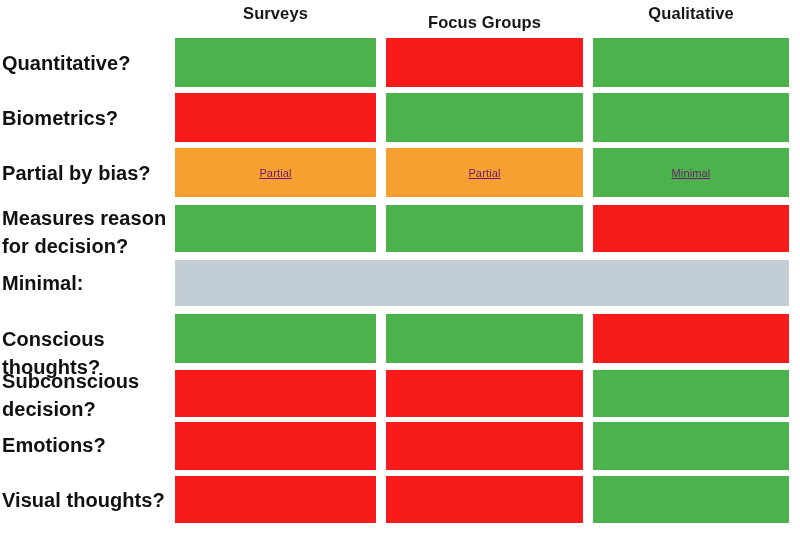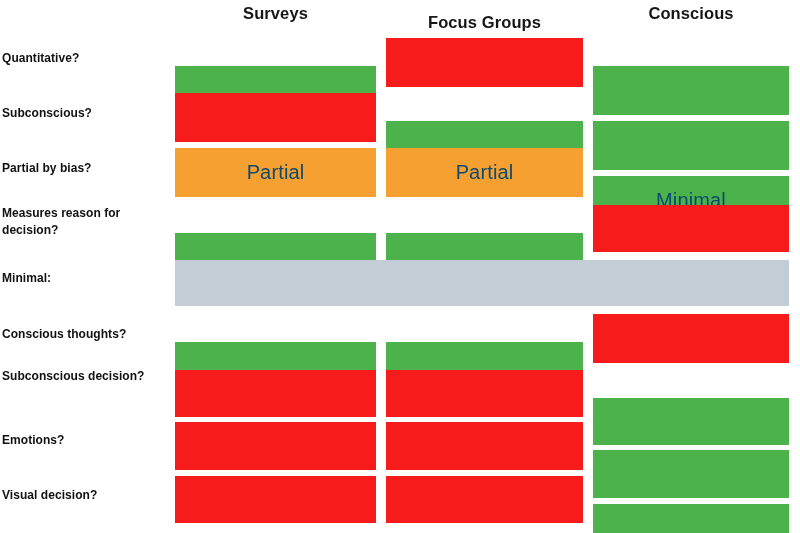--- a/index.html
+++ b/index.html
@@ -50,69 +50,70 @@
   .matrix-row {
     position: absolute;
     left: 0;
     width: 800px;
   }
 
   .row-label {
     position: absolute;
     left: 2px;
     width: 168px;
-    font-size: 12px;
+    font-size: 20px;
     font-weight: bold;
     color: #111111;
     line-height: 1.38;
     letter-spacing: 0.05px;
   }
 
   .cell {
     position: absolute;
     box-sizing: border-box;
     display: flex;
     align-items: center;
     justify-content: center;
-    font-size: 20px;
+    font-size: 11px;
     font-weight: normal;
-    color: #0c4a6e;
+    color: #701a75;
     letter-spacing: 0.15px;
+    text-decoration: underline;
   }
   .cell.c0 { left: 175px; width: 201px; }
   .cell.c1 { left: 386px; width: 197px; }
   .cell.c2 { left: 593px; width: 196px; }
 
   .cell.full { left: 175px; width: 614px; }
 
-  .sw-green   { background: #4cb34c; margin-top: 28px; }
+  .sw-green   { background: #4cb34c; }
   .sw-red     { background: #f81b1b; }
   .sw-orange  { background: #f5a030; }
   .sw-gray    { background: #c3cdd6; }
 </style>
 </head>
 <body>
 
 <div id="comparison-matrix">
 
   <div class="header-row">
     <div class="col-header c0">Surveys</div>
     <div class="col-header c1">Focus Groups</div>
-    <div class="col-header c2">Conscious</div>
+    <div class="col-header c2">Qualitative</div>
   </div>
 
   <div id="rows-container">
       <div class="matrix-row" style="top: 0px;">
         <div class="row-label" style="top: 50px;">Quantitative?</div>
         <div class="cell c0 sw-green" style="top: 38px; height: 49px;"></div>
         <div class="cell c1 sw-red" style="top: 38px; height: 49px;"></div>
         <div class="cell c2 sw-green" style="top: 38px; height: 49px;"></div>
       </div>
       <div class="matrix-row" style="top: 0px;">
-        <div class="row-label" style="top: 105px;">Subconscious?</div>
+        <div class="row-label" style="top: 105px;">Biometrics?</div>
         <div class="cell c0 sw-red" style="top: 93px; height: 49px;"></div>
         <div class="cell c1 sw-green" style="top: 93px; height: 49px;"></div>
         <div class="cell c2 sw-green" style="top: 93px; height: 49px;"></div>
       </div>
       <div class="matrix-row" style="top: 0px;">
         <div class="row-label" style="top: 160px;">Partial by bias?</div>
         <div class="cell c0 sw-orange" style="top: 148px; height: 49px;">Partial</div>
         <div class="cell c1 sw-orange" style="top: 148px; height: 49px;">Partial</div>
         <div class="cell c2 sw-green" style="top: 148px; height: 49px;">Minimal</div>
       </div>
@@ -138,20 +139,20 @@
         <div class="cell c1 sw-red" style="top: 370px; height: 47px;"></div>
         <div class="cell c2 sw-green" style="top: 370px; height: 47px;"></div>
       </div>
       <div class="matrix-row" style="top: 0px;">
         <div class="row-label" style="top: 432px;">Emotions?</div>
         <div class="cell c0 sw-red" style="top: 422px; height: 48px;"></div>
         <div class="cell c1 sw-red" style="top: 422px; height: 48px;"></div>
         <div class="cell c2 sw-green" style="top: 422px; height: 48px;"></div>
       </div>
       <div class="matrix-row" style="top: 0px;">
-        <div class="row-label" style="top: 487px;">Visual decision?</div>
+        <div class="row-label" style="top: 487px;">Visual thoughts?</div>
         <div class="cell c0 sw-red" style="top: 476px; height: 47px;"></div>
         <div class="cell c1 sw-red" style="top: 476px; height: 47px;"></div>
         <div class="cell c2 sw-green" style="top: 476px; height: 47px;"></div>
       </div>
     </div>
 
 </div>
 
 </body></html>

